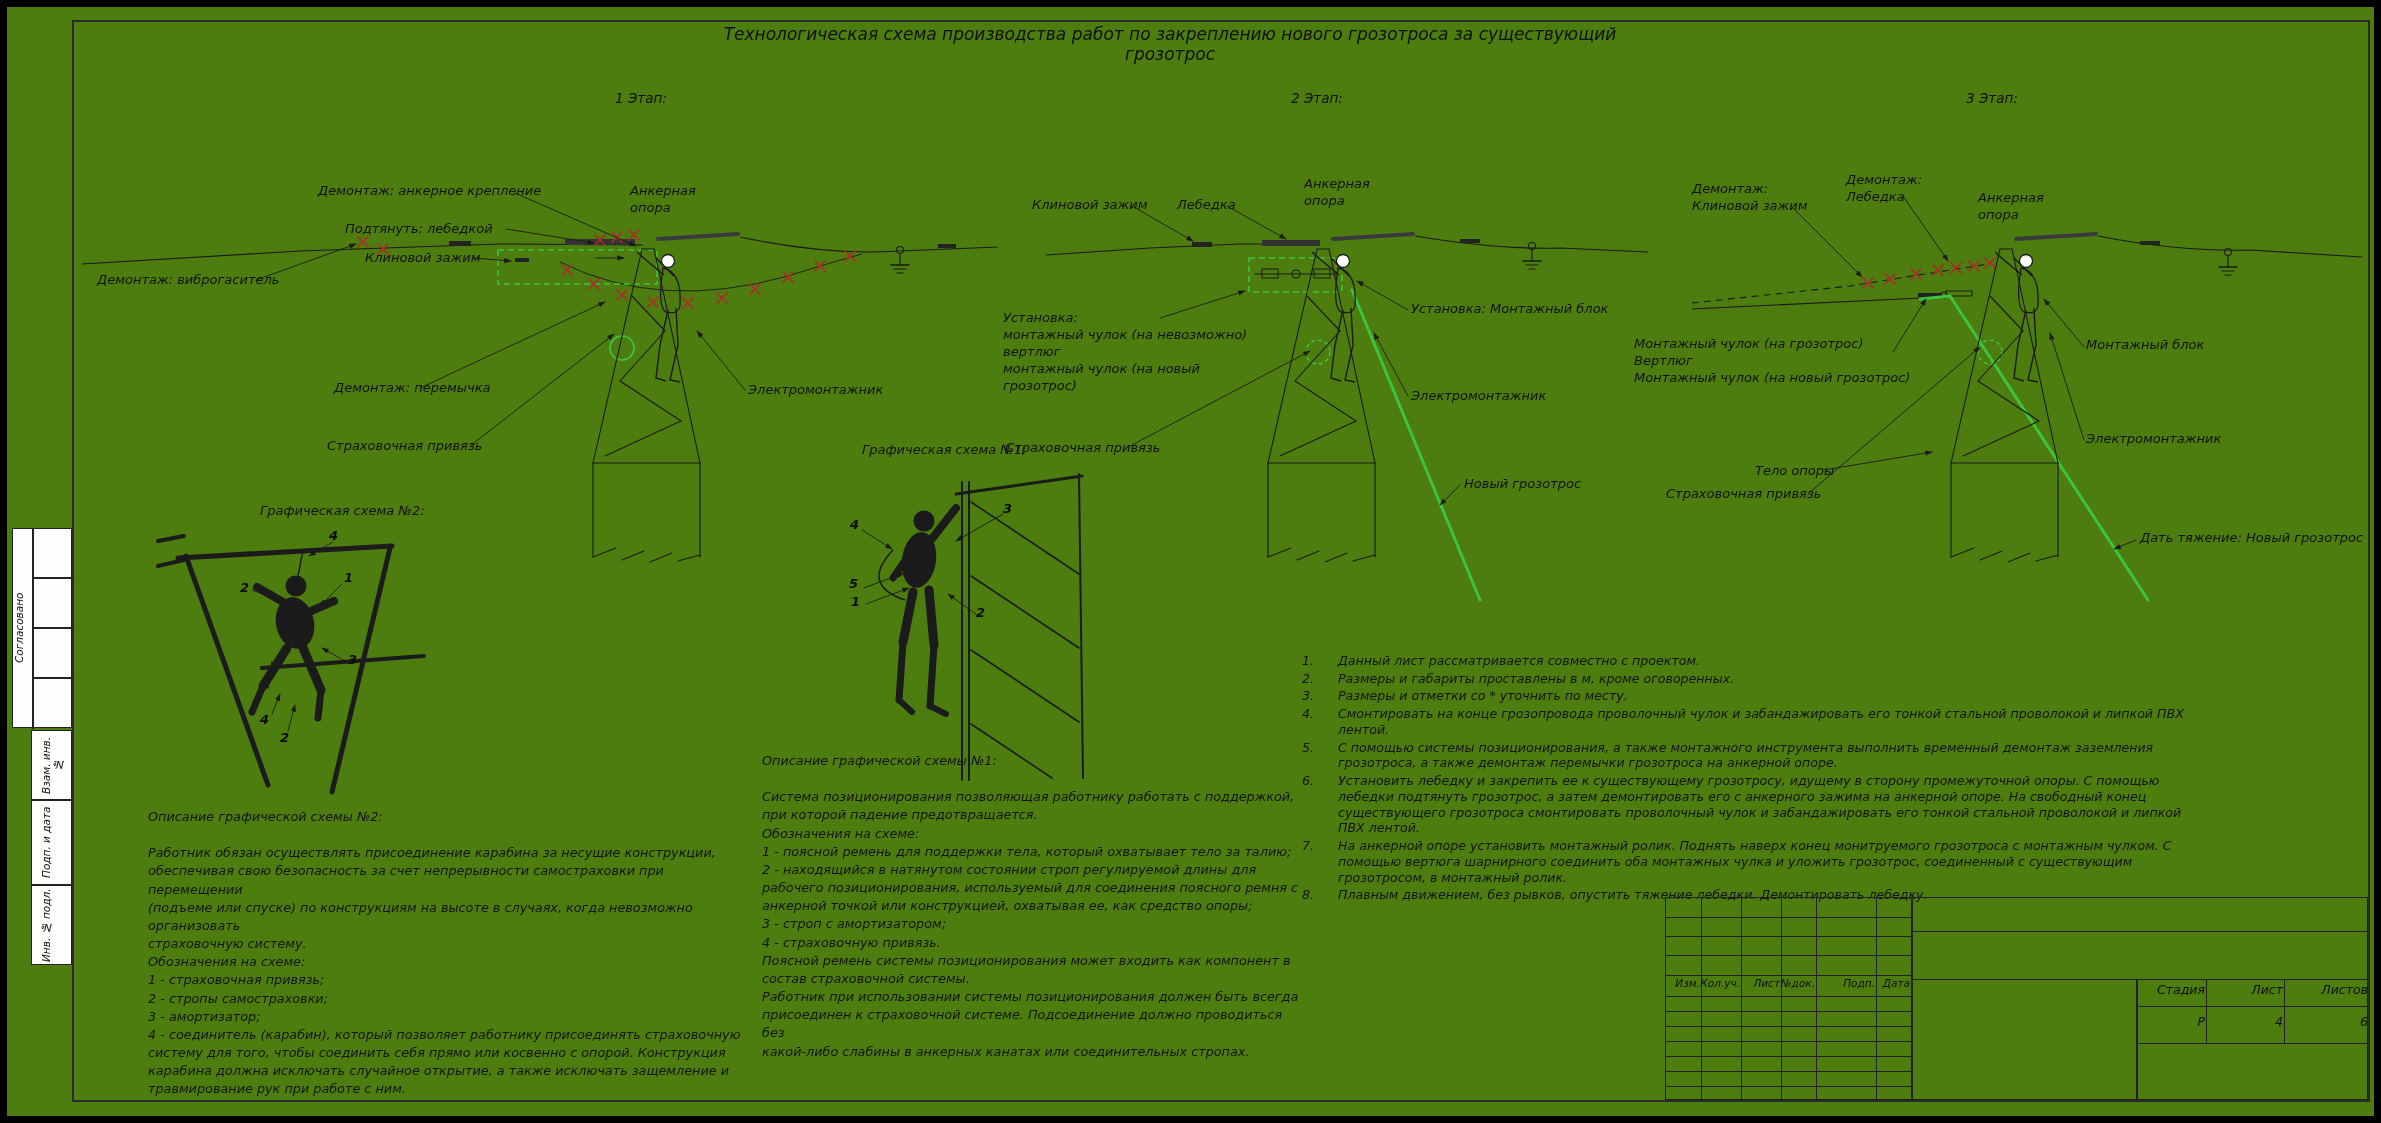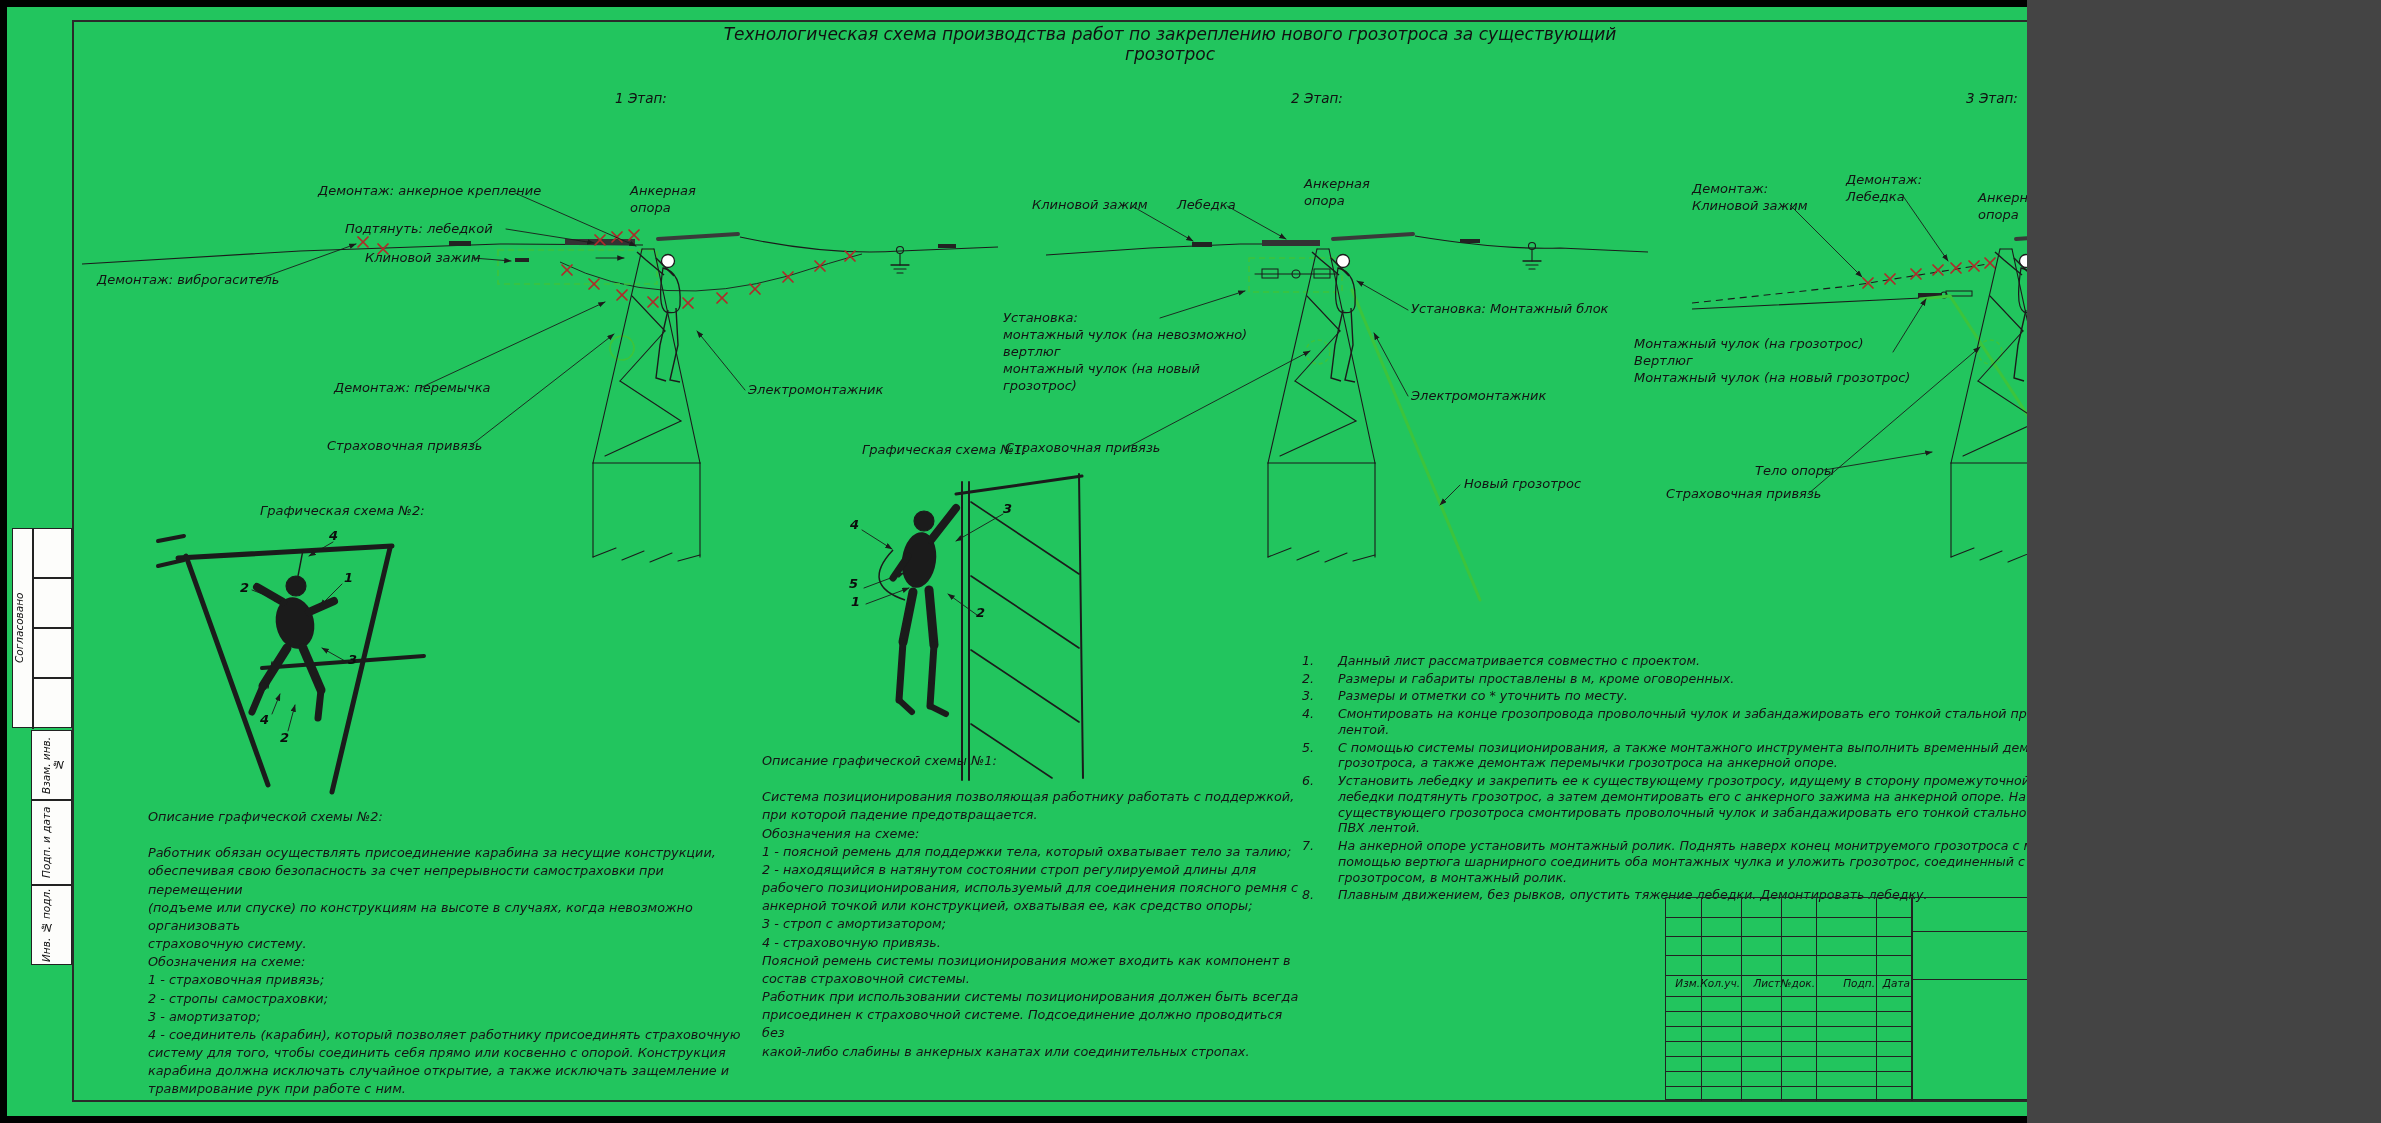--- a/index.html
+++ b/index.html
@@ -1,16 +1,16 @@
 <!DOCTYPE html>
 <html><head>
 <meta charset="utf-8">
 <style>
   html,body{margin:0;padding:0;background:#444;}
-  .page{position:relative;width:2027px;height:1123px;background:#22c55e;overflow:hidden;
+  .page{position:relative;width:2381px;height:1123px;background:#4d7c0f;overflow:hidden;
         font-family:"DejaVu Sans",sans-serif;}
   .edge{position:absolute;background:#000;}
   .frame{position:absolute;left:72px;top:20px;width:2294px;height:1078px;border:2px solid #2a2a2a;}
   .sheet-title{position:absolute;left:690px;top:24px;width:960px;text-align:center;
         font:italic 17px "DejaVu Sans",sans-serif;color:#111;}
   .stage-hd{position:absolute;font:italic 13.5px "DejaVu Sans",sans-serif;color:#111;}
   .lbl{position:absolute;font:italic 13px "DejaVu Sans",sans-serif;color:#131313;
         white-space:pre-line;line-height:1.3;}
   .fig-hd{position:absolute;font:italic 13px "DejaVu Sans",sans-serif;color:#131313;}
   .desc{position:absolute;font:italic 12.8px "DejaVu Sans",sans-serif;color:#151515;

